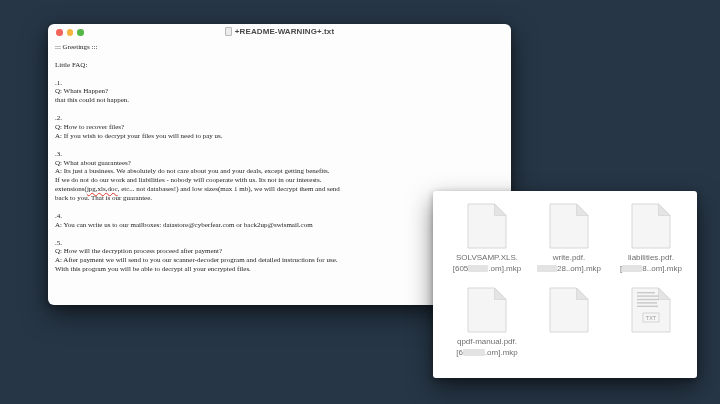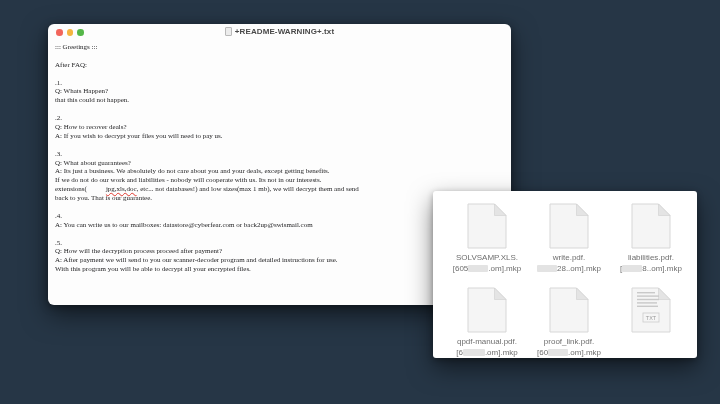--- a/index.html
+++ b/index.html
@@ -77,28 +77,27 @@
     height:8.9px;
     line-height:8.9px;
     white-space:pre;
   }
   .squiggle{
     text-decoration:underline;
     text-decoration-style:wavy;
     text-decoration-color:var(--squiggle);
     text-decoration-thickness:1px;
     text-underline-offset:1px;
-    padding-left:19px;
   }
 
   
   .file-window{
     position:absolute;
     left:433px;top:191px;
-    width:264px;height:167px;
+    width:264px;height:187px;
     background:#fff;
     border-radius:3px;
     box-shadow:0 10px 24px rgba(0,0,0,.5),0 2px 6px rgba(0,0,0,.3);
     z-index:2;
     padding:12px 15px 0 15px;
   }
   .file-grid{
     display:grid;
     grid-template-columns:repeat(3,1fr);
     column-gap:4px;
@@ -140,28 +139,28 @@
       <button class="traffic-light" style="background: rgb(85, 183, 72);"></button>
     </div>
     <div class="win-title">
       <span class="title-doc-icon"></span>
       <span>+README-WARNING+.txt</span>
     </div>
   </div>
   <div class="note-content" id="note-content">
       <div class="note-line">::: Greetings :::</div>
       <div class="note-line"></div>
-      <div class="note-line">After FAQ:</div>
+      <div class="note-line">Little FAQ:</div>
       <div class="note-line"></div>
       <div class="note-line">.1.</div>
       <div class="note-line">Q: Whats Happen?</div>
       <div class="note-line">that this could not happen.</div>
       <div class="note-line"></div>
       <div class="note-line">.2.</div>
-      <div class="note-line">Q: How to recover deals?</div>
+      <div class="note-line">Q: How to recover files?</div>
       <div class="note-line">A: If you wish to decrypt your files you will need to pay us.</div>
       <div class="note-line"></div>
       <div class="note-line">.3.</div>
       <div class="note-line">Q: What about guarantees?</div>
       <div class="note-line">A: Its just a business. We absolutely do not care about you and your deals, except getting benefits.</div>
       <div class="note-line">If we do not do our work and liabilities - nobody will cooperate with us. Its not in our interests.</div>
       <div class="note-line">extensions(<span class="squiggle">jpg,xls,doc</span>, etc... not databases!) and low sizes(max 1 mb), we will decrypt them and send</div>
       <div class="note-line">back to you. That is our guarantee.</div>
       <div class="note-line"></div>
       <div class="note-line">.4.</div>
@@ -214,24 +213,20 @@
         <div class="file-label">
           <div>qpdf-manual.pdf.</div>
           <div>[6<span class="redaction" style="width: 22px;"></span>.om].mkp</div>
         </div>
       </div>
       <div class="file-item">
         <svg width="40" height="46" viewBox="0 0 40 46" class="file-icon">
           <path d="M1 1 H27.5 L39 12.5 V45 H1 Z" fill="#f5f5f5" stroke="#d7d7d7"></path>
           <path d="M27.5 1 L27.5 12.5 L39 12.5 Z" fill="#e4e4e4" stroke="#d0d0d0" stroke-width="0.6"></path>
         </svg>
-        <div class="file-label">
-          <div>proof_link.pdf.</div>
-          <div>[60<span class="redaction" style="width: 20px;"></span>.om].mkp</div>
-        </div>
       </div>
       <div class="file-item">
         <svg width="40" height="46" viewBox="0 0 40 46" class="file-icon">
           <path d="M1 1 H27.5 L39 12.5 V45 H1 Z" fill="#f5f5f5" stroke="#d7d7d7"></path>
           <path d="M27.5 1 L27.5 12.5 L39 12.5 Z" fill="#e4e4e4" stroke="#d0d0d0" stroke-width="0.6"></path>
           <rect x="6" y="5" width="18" height="1.4" fill="#c9c9c9"></rect>
           <rect x="6" y="8.4" width="22" height="1.4" fill="#c9c9c9"></rect>
           <rect x="6" y="11.8" width="22" height="1.4" fill="#c9c9c9"></rect>
           <rect x="6" y="15.2" width="20" height="1.4" fill="#c9c9c9"></rect>
           <rect x="6" y="18.6" width="21" height="1.4" fill="#c9c9c9"></rect>

